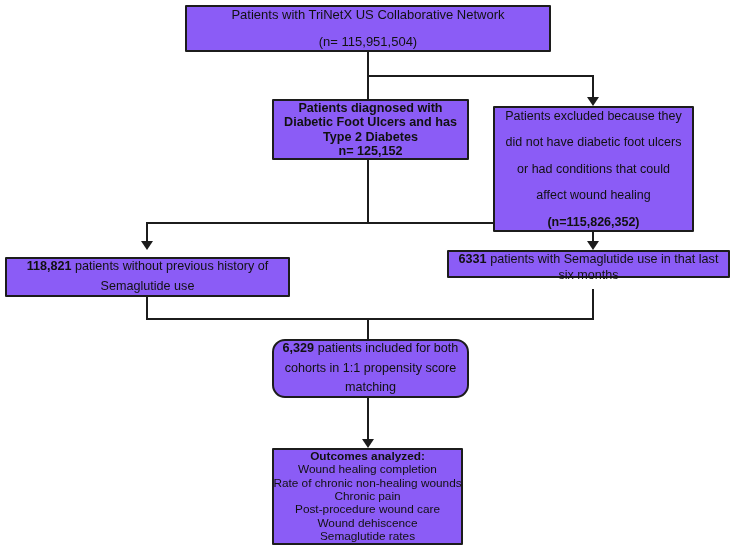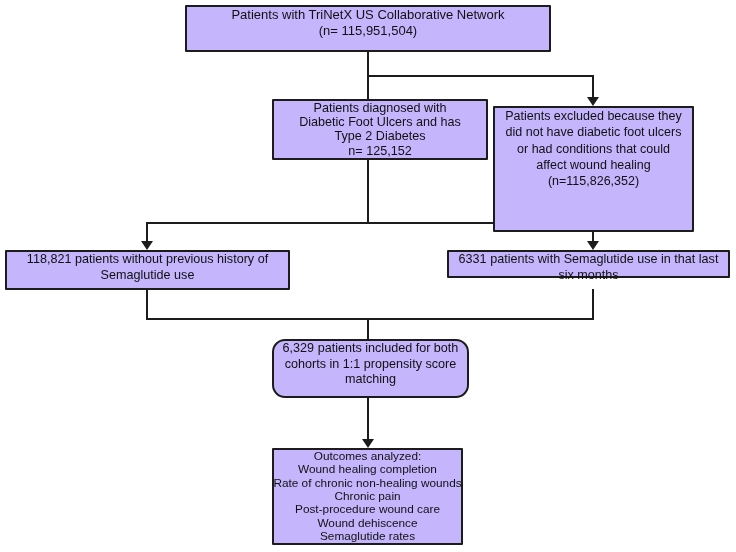--- a/index.html
+++ b/index.html
@@ -1,38 +1,38 @@
 <!DOCTYPE html>
 <html><head>
 <meta charset="utf-8">
 <style>
   html,body{margin:0;padding:0;background:#ffffff;}
   .canvas{
     position:relative;width:736px;height:552px;background:#ffffff;
     font-family:"Liberation Sans", sans-serif;color:#111111;overflow:hidden;
   }
   .box{
-    position:absolute;box-sizing:border-box;border:2px solid #1c1c1c;background:#c4b5fd;
-    display:flex;flex-direction:column;align-items:center;justify-content:flex-start;
+    position:absolute;box-sizing:border-box;border:2px solid #1c1c1c;background:#8b5cf6;
+    display:flex;flex-direction:column;align-items:center;justify-content:space-between;
     text-align:center;border-radius:1px;
   }
   .box .line{white-space:nowrap;}
-  .b{font-weight:400;}
+  .b{font-weight:700;}
   .b.count{margin-right:0.28em;}
   .hline,.vline{position:absolute;background:#1c1c1c;}
   .arrow-down{
     position:absolute;width:0;height:0;
     border-left:6px solid transparent;border-right:6px solid transparent;
     border-top:9px solid #1c1c1c;
   }
   
   .box-network {left:185px;top:5px;  width:366px;height:47px; font-size:13px;  line-height:1.2;}
-  .box-dfu     {left:272px;top:99px; width:216px;height:61px; font-size:12.6px;line-height:1.13;font-weight:400;}
+  .box-dfu     {left:272px;top:99px; width:197px;height:61px; font-size:12.6px;line-height:1.13;font-weight:700;}
   .box-excluded{left:493px;top:106px;width:201px;height:126px;font-size:12.5px;line-height:1.3;}
-  .box-nosema  {left:5px;  top:250px;width:285px;height:40px; font-size:12.6px;line-height:1.25;}
+  .box-nosema  {left:5px;  top:257px;width:285px;height:40px; font-size:12.6px;line-height:1.25;}
   .box-sema    {left:447px;top:250px;width:283px;height:28px; font-size:12.6px;line-height:1.25;}
   .box-matched {left:272px;top:339px;width:197px;height:59px; font-size:12.6px;line-height:1.25;border-radius:13px;}
   .box-outcomes{left:272px;top:448px;width:191px;height:97px; font-size:11.8px;line-height:1.13;}
   
   .l-top-down      {left:367px;top:52px; width:2px;  height:48px;}
   .l-branch-h      {left:367px;top:75px; width:227px;height:2px;}
   .l-excl-down     {left:592px;top:75px; width:2px;  height:23px;}
   .a-excl          {left:587px;top:97px;}
   .l-dfu-down      {left:367px;top:159px;width:2px;  height:64px;}
   .l-split-h       {left:146px;top:222px;width:448px;height:2px;}

